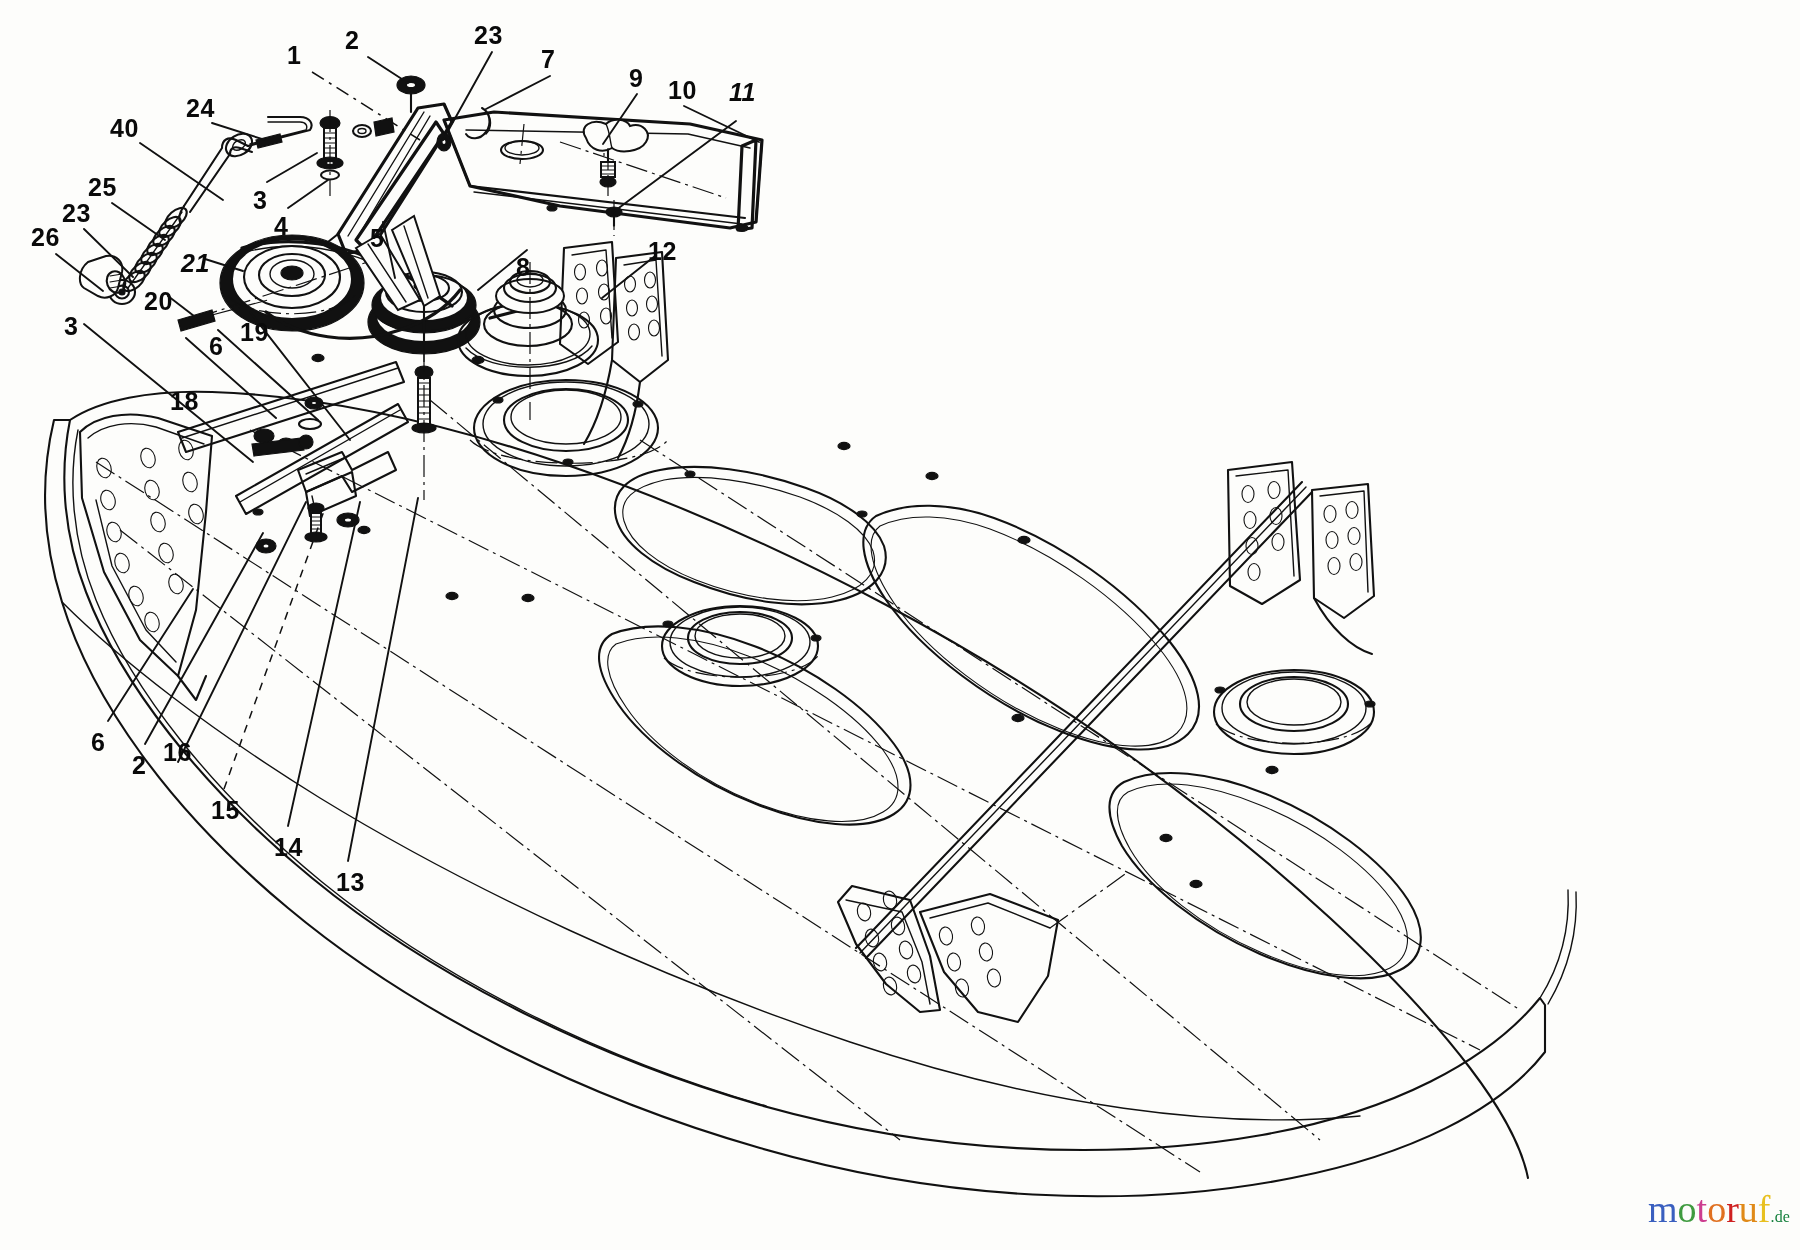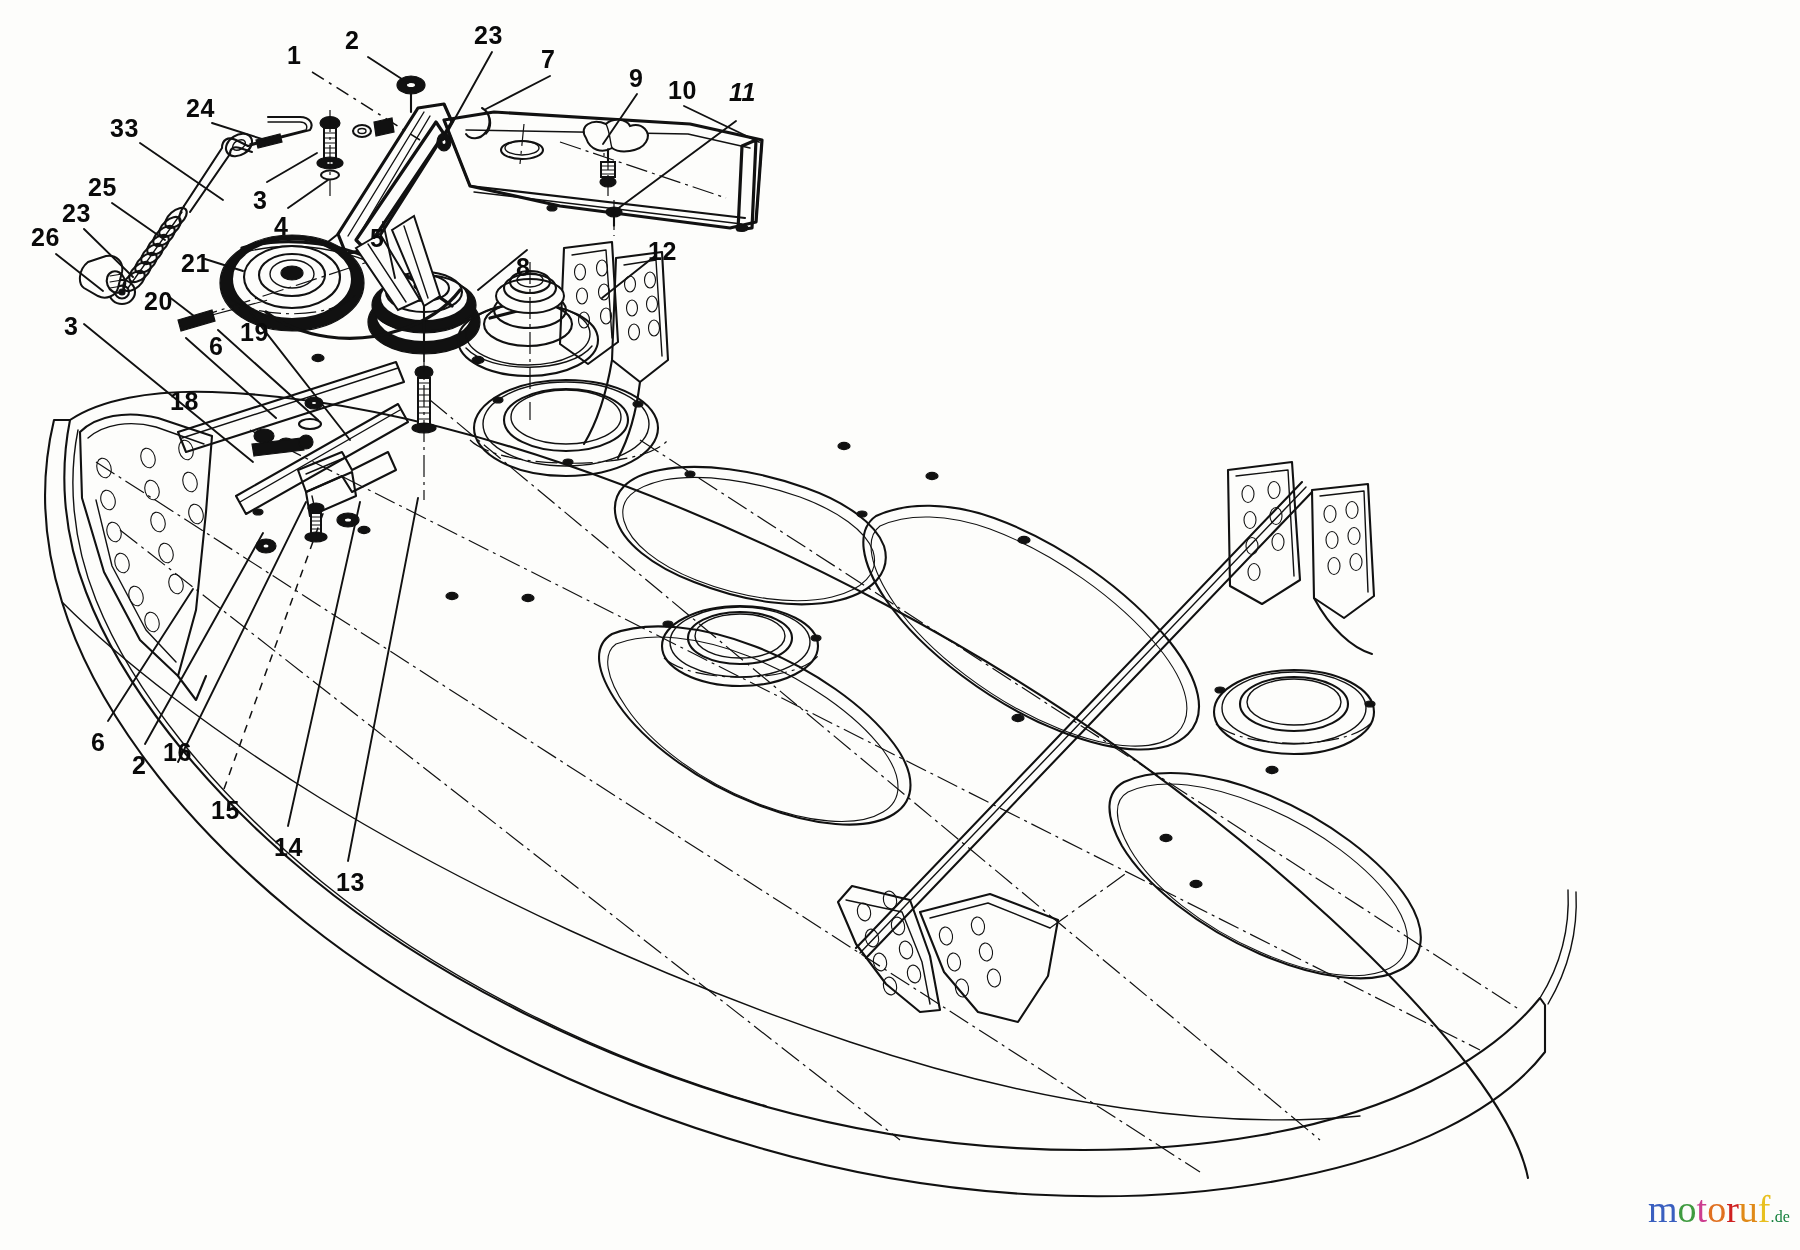--- a/index.html
+++ b/index.html
@@ -642,30 +642,30 @@
 
   <div id="callout-layer">
       <div class="callout" style="left: 287px; top: 43px;">1</div>
       <div class="callout" style="left: 345px; top: 28px;">2</div>
       <div class="callout" style="left: 474px; top: 23px;">23</div>
       <div class="callout" style="left: 541px; top: 47px;">7</div>
       <div class="callout" style="left: 629px; top: 66px;">9</div>
       <div class="callout" style="left: 668px; top: 78px;">10</div>
       <div class="callout" style="left: 729px; top: 80px; font-style: italic;">11</div>
       <div class="callout" style="left: 186px; top: 96px;">24</div>
-      <div class="callout" style="left: 110px; top: 116px;">33</div>
+      <div class="callout" style="left: 110px; top: 116px;">40</div>
       <div class="callout" style="left: 88px; top: 175px;">25</div>
       <div class="callout" style="left: 62px; top: 201px;">23</div>
       <div class="callout" style="left: 31px; top: 225px;">26</div>
       <div class="callout" style="left: 253px; top: 188px;">3</div>
       <div class="callout" style="left: 274px; top: 214px;">4</div>
       <div class="callout" style="left: 370px; top: 226px;">5</div>
       <div class="callout" style="left: 516px; top: 255px;">8</div>
       <div class="callout" style="left: 648px; top: 239px;">12</div>
-      <div class="callout" style="left: 181px; top: 251px;">21</div>
+      <div class="callout" style="left: 181px; top: 251px; font-style: italic;">21</div>
       <div class="callout" style="left: 144px; top: 289px;">20</div>
       <div class="callout" style="left: 240px; top: 320px;">19</div>
       <div class="callout" style="left: 209px; top: 334px;">6</div>
       <div class="callout" style="left: 170px; top: 341px; margin-top: 48px;">18</div>
       <div class="callout" style="left: 64px; top: 314px;">3</div>
       <div class="callout" style="left: 91px; top: 730px;">6</div>
       <div class="callout" style="left: 132px; top: 753px;">2</div>
       <div class="callout" style="left: 163px; top: 740px;">16</div>
       <div class="callout" style="left: 211px; top: 798px;">15</div>
       <div class="callout" style="left: 274px; top: 835px;">14</div>

